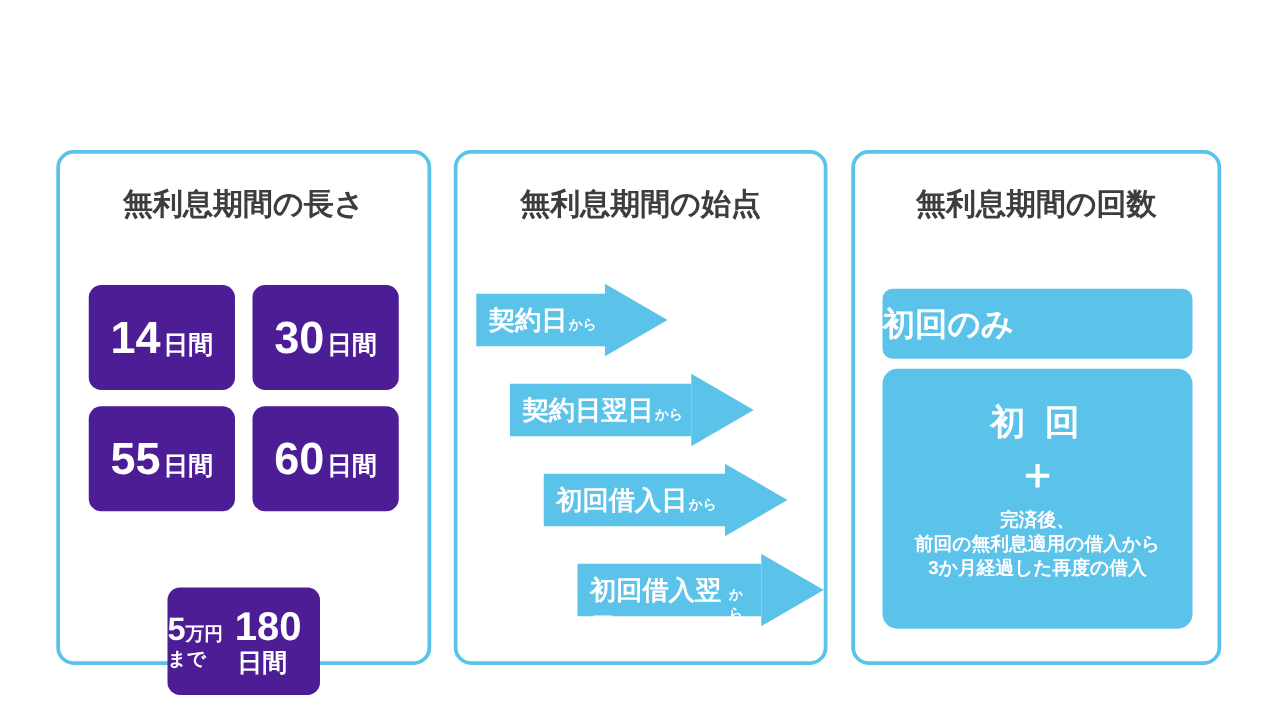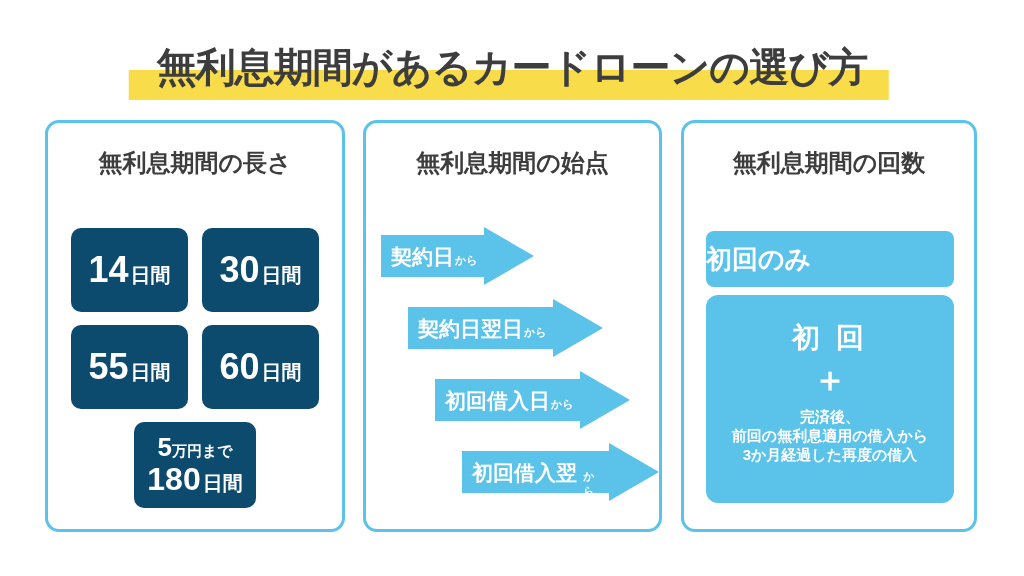--- a/index.html
+++ b/index.html
@@ -28,28 +28,28 @@
   .panel-title{
     margin:24px 0 0;text-align:center;font-size:24px;font-weight:bold;
     color:#3d3d3d;letter-spacing:0;
   }
   
   .len-grid{
     position:absolute;top:105px;left:23px;right:23px;
     display:grid;grid-template-columns:1fr 1fr;column-gap:14px;row-gap:13px;
   }
   .len-box{
-    height:84px;background:#0c4a6e;border-radius:10px;color:#ffffff;
+    height:84px;background:#4c1d95;border-radius:10px;color:#ffffff;
     font-weight:bold;display:flex;align-items:center;justify-content:center;
   }
   .len-box .num{font-size:36px;}
   .len-box .unit{font-size:20px;margin-left:2px;}
   .len-box-wide{
     grid-column:1 / 3;justify-self:center;width:122px;height:86px;
-    flex-direction:column;line-height:1.12;
+    flex-direction:row;line-height:1.12;margin-top:48px;
   }
   .len-box-wide .num-s{font-size:26px;}
   .len-box-wide .unit-s{font-size:15px;}
   .len-box-wide .num{font-size:32px;}
   
   .arrows{position:absolute;top:104px;left:0;right:0;}
   .arrow-row{display:flex;align-items:center;margin-bottom:14px;}
   .a1{margin-left:15px;}
   .a2{margin-left:42px;}
   .a3{margin-left:69px;}
@@ -77,24 +77,20 @@
   }
   .cr-first{margin-top:24px;font-size:28px;letter-spacing:4px;}
   .cr-plus{margin-top:4px;font-size:34px;line-height:1.1;}
   .cr-notes{margin-top:9px;font-size:15px;line-height:19px;letter-spacing:0;}
 </style>
 </head>
 <body>
 
 <div class="canvas">
 
-  <div class="title-wrap">
-    <div class="title-highlight"></div>
-    <span class="title-text">無利息期間があるカードローンの選び方</span>
-  </div>
 
   <section class="panel panel1">
     <h2 class="panel-title">無利息期間の長さ</h2>
     <div class="len-grid">
       <div class="len-box">
         <div><span class="num">14</span><span class="unit">日間</span></div>
       </div>
       <div class="len-box">
         <div><span class="num">30</span><span class="unit">日間</span></div>
       </div>

